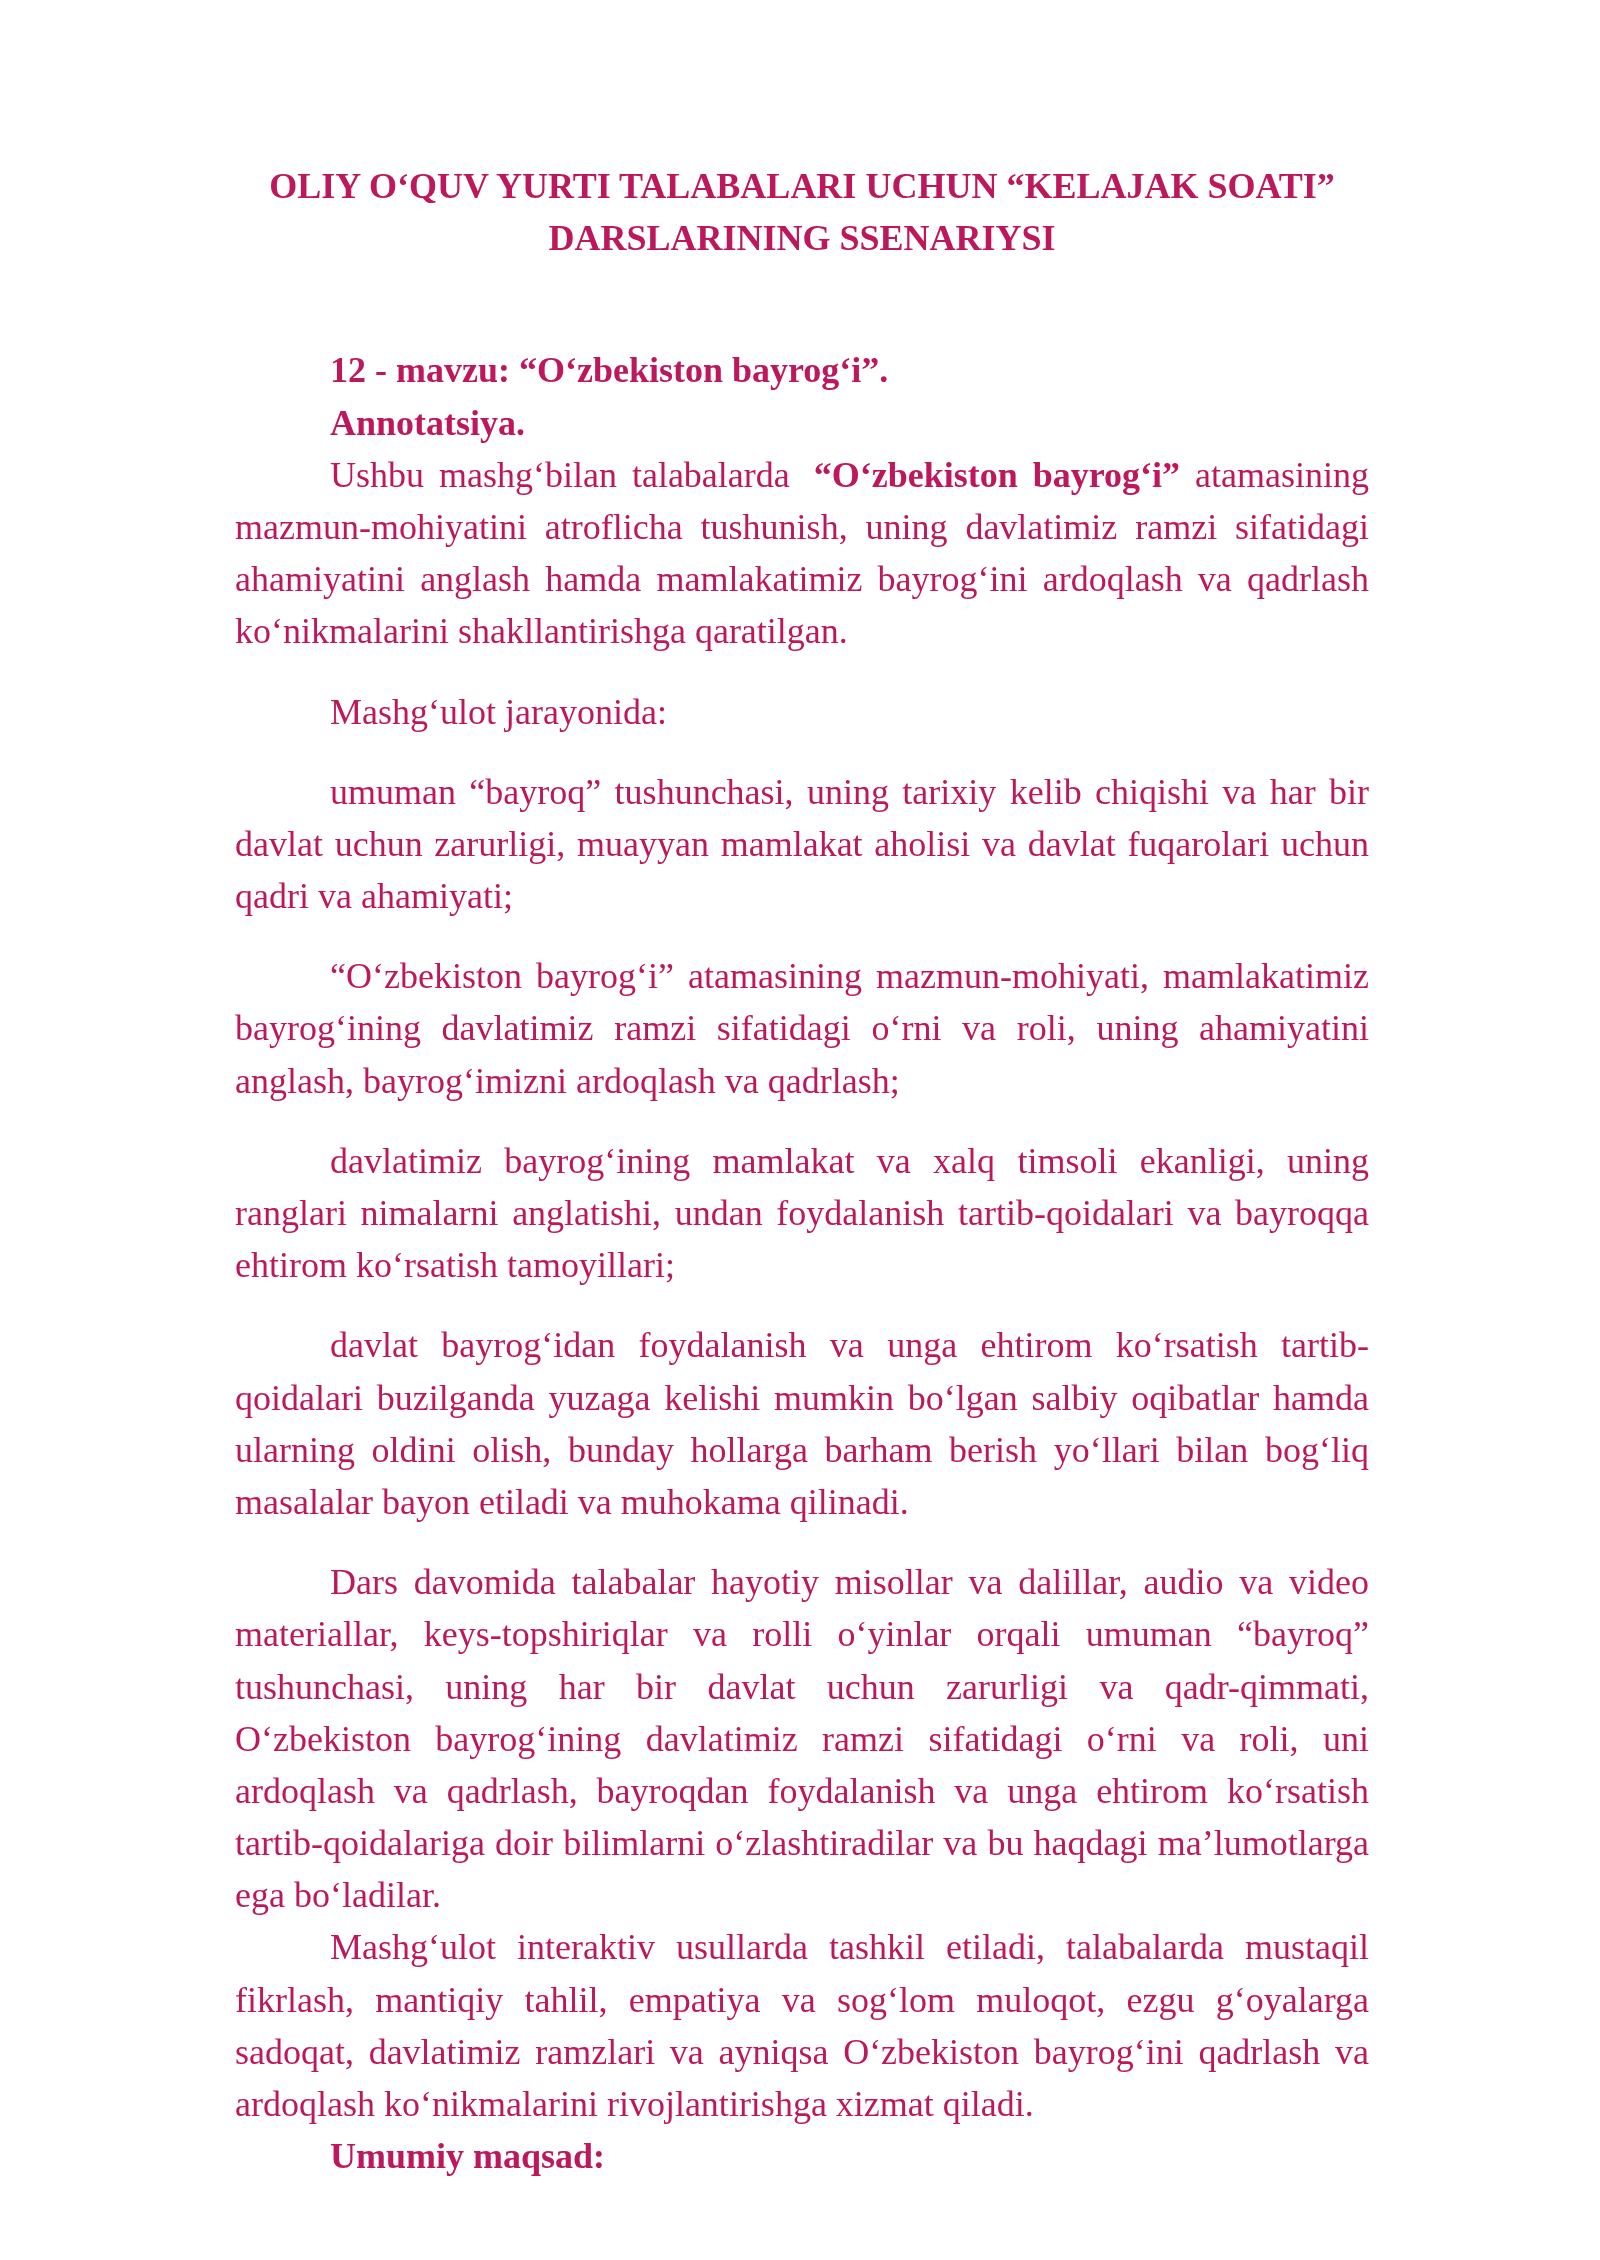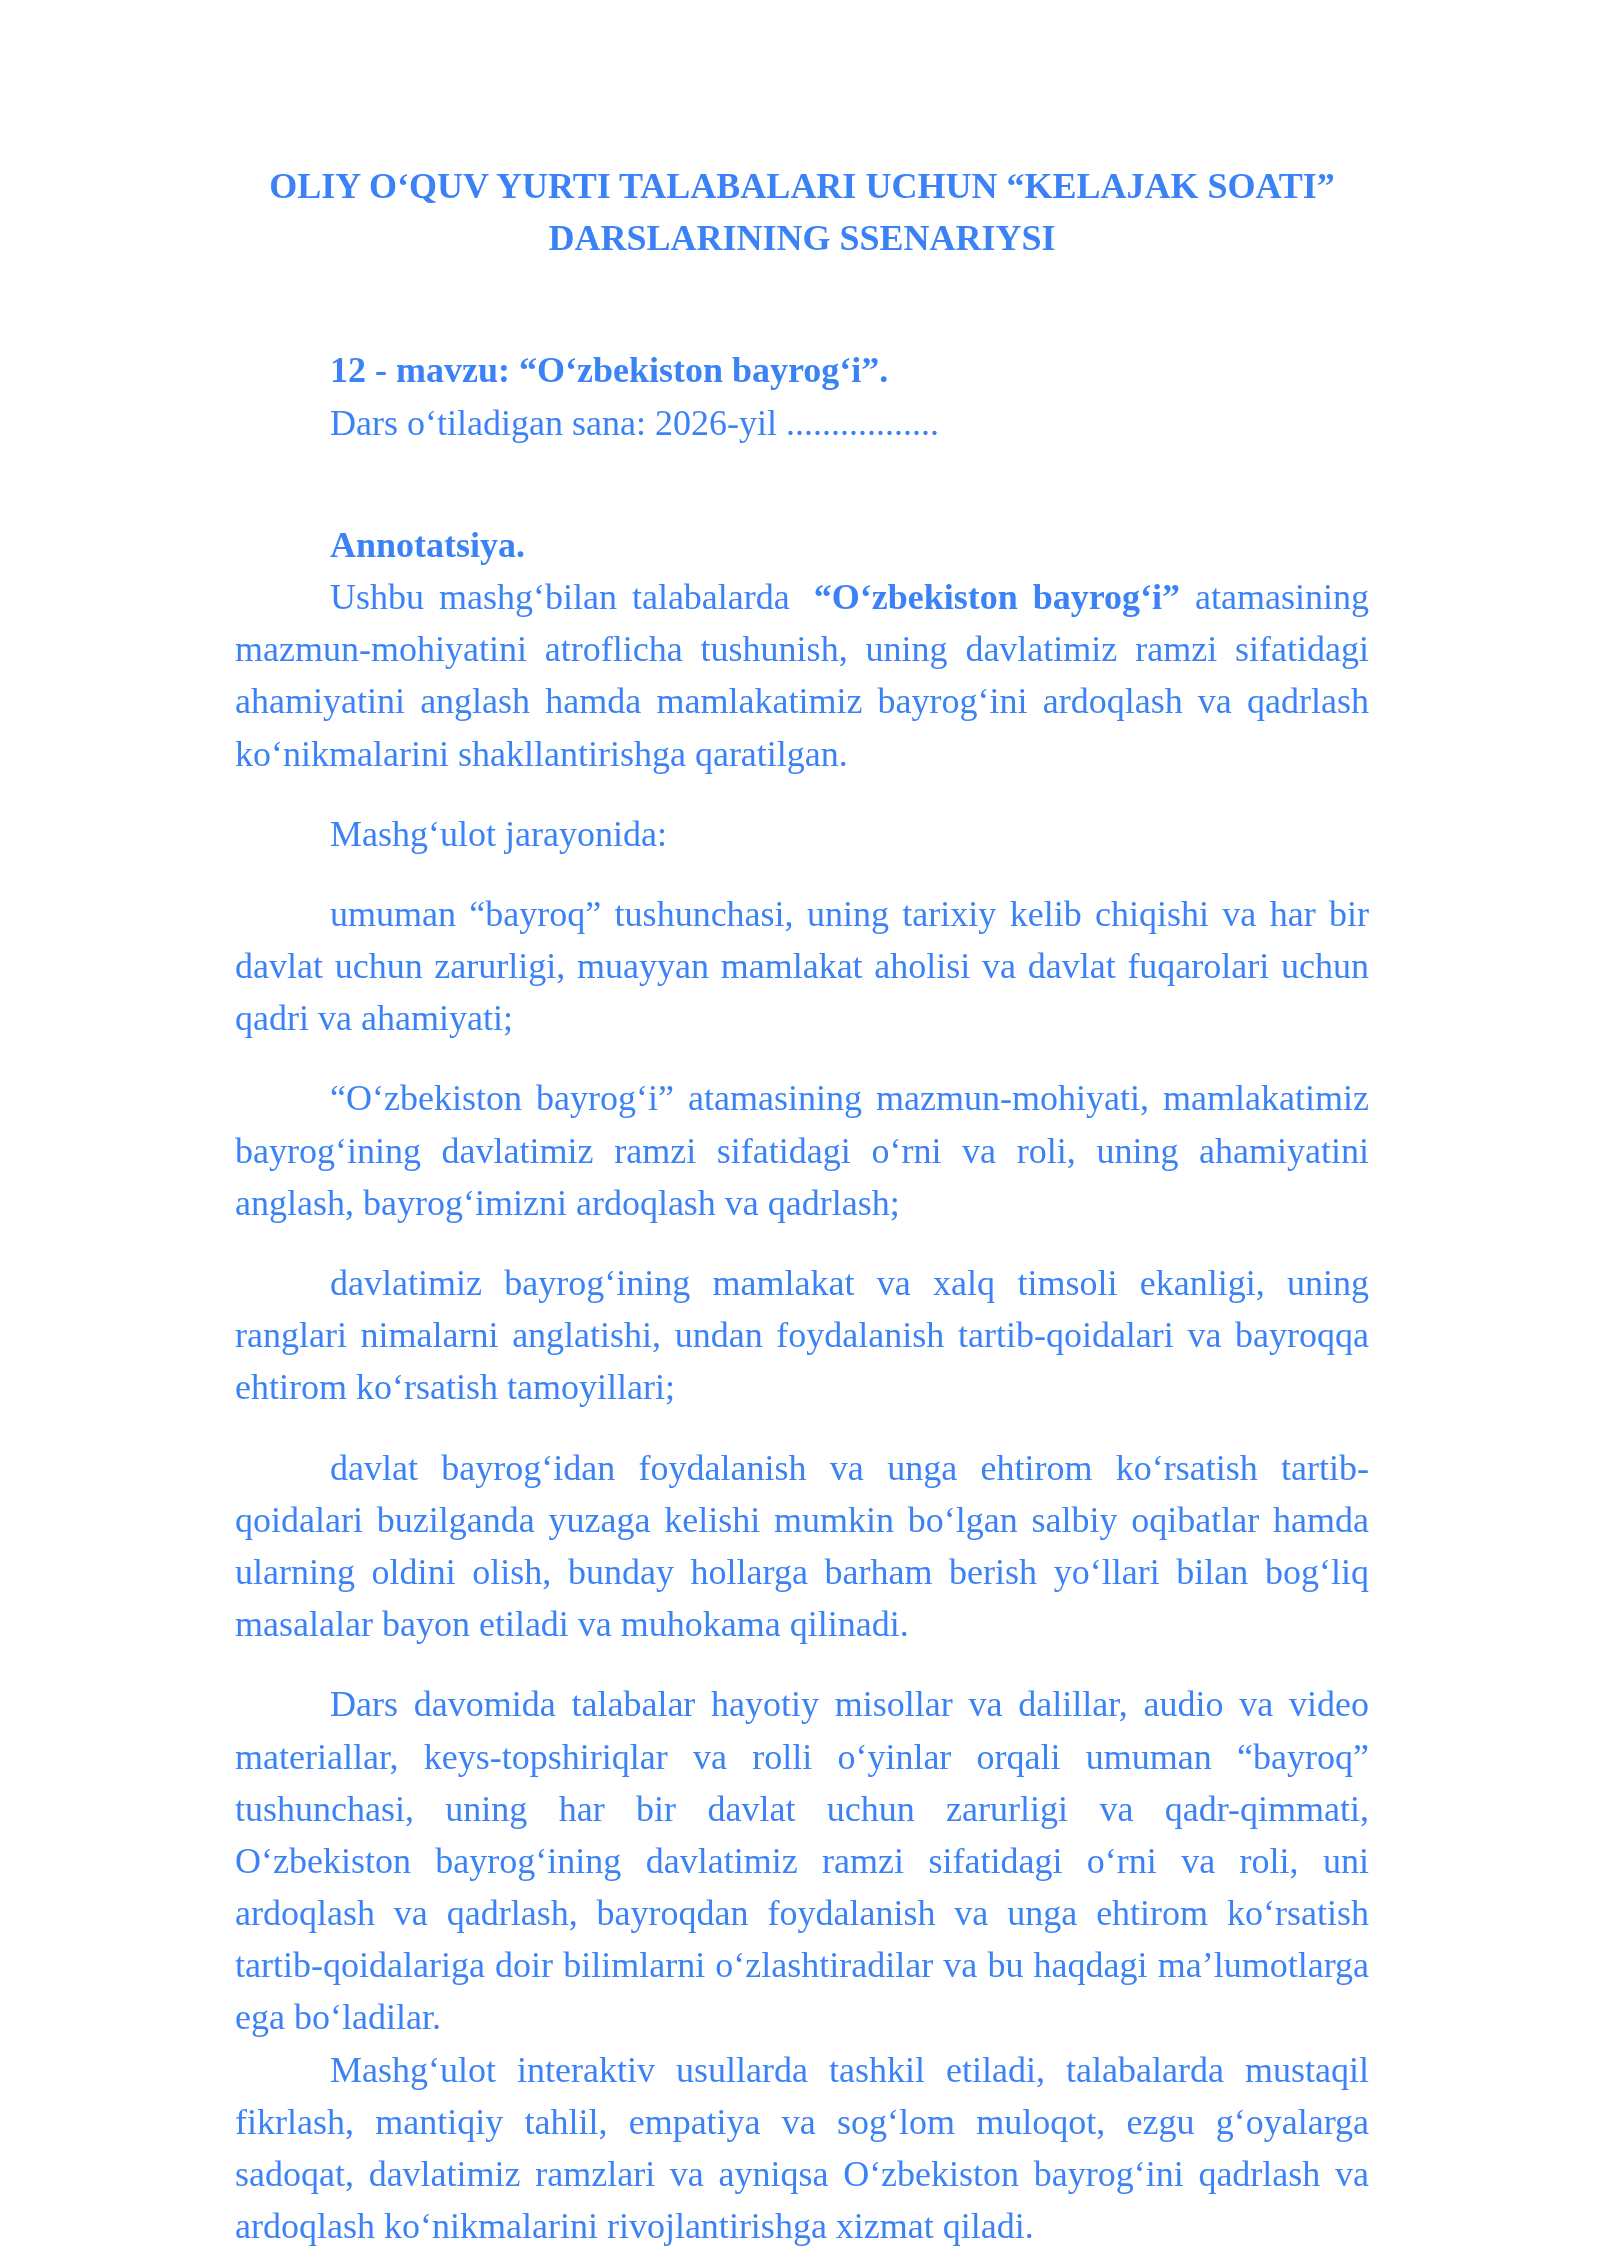--- a/index.html
+++ b/index.html
@@ -6,21 +6,21 @@
     margin: 0;
     padding: 0;
     background: #ffffff;
   }
   .page {
     position: relative;
     width: 1484px;
     height: 2260px;
     box-sizing: border-box;
     background: #ffffff;
-    color: #3b82f6;
+    color: #be185d;
     font-family: "Liberation Serif", "DejaVu Serif", serif;
     font-size: 36px;
     line-height: 1.45;
     padding: 160px 115px 72px 235px;
     overflow: hidden;
   }
   p {
     margin: 0;
     text-align: justify;
     text-indent: 95px;
@@ -57,21 +57,20 @@
 
 <div class="page">
 
   <div class="doc-title">
     <span>OLIY O‘QUV YURTI TALABALARI UCHUN “KELAJAK SOATI”</span><br>
     <span>DARSLARINING SSENARIYSI</span>
   </div>
 
   <p class="topic-line">12 - mavzu: “O‘zbekiston bayrog‘i”.</p>
 
-  <p class="date-line">Dars o‘tiladigan sana: 2026-yil .................</p>
 
   <p class="annotation-heading">Annotatsiya.</p>
 
   <p><span>Ushbu mashg‘bilan talabalarda </span><span class="bold-inline">“O‘zbekiston bayrog‘i”</span><span> atamasining mazmun-mohiyatini atroflicha tushunish, uning davlatimiz ramzi sifatidagi ahamiyatini anglash hamda mamlakatimiz bayrog‘ini ardoqlash va qadrlash ko‘nikmalarini shakllantirishga qaratilgan.</span></p>
 
   <p class="gap-before">Mashg‘ulot jarayonida:</p>
 
   <p class="gap-before">umuman “bayroq” tushunchasi, uning tarixiy kelib chiqishi va har bir davlat uchun zarurligi, muayyan mamlakat aholisi va davlat fuqarolari uchun qadri va ahamiyati;</p>
 
   <p class="gap-before">“O‘zbekiston bayrog‘i” atamasining mazmun-mohiyati, mamlakatimiz bayrog‘ining davlatimiz ramzi sifatidagi o‘rni va roli, uning ahamiyatini anglash, bayrog‘imizni ardoqlash va qadrlash;</p>

